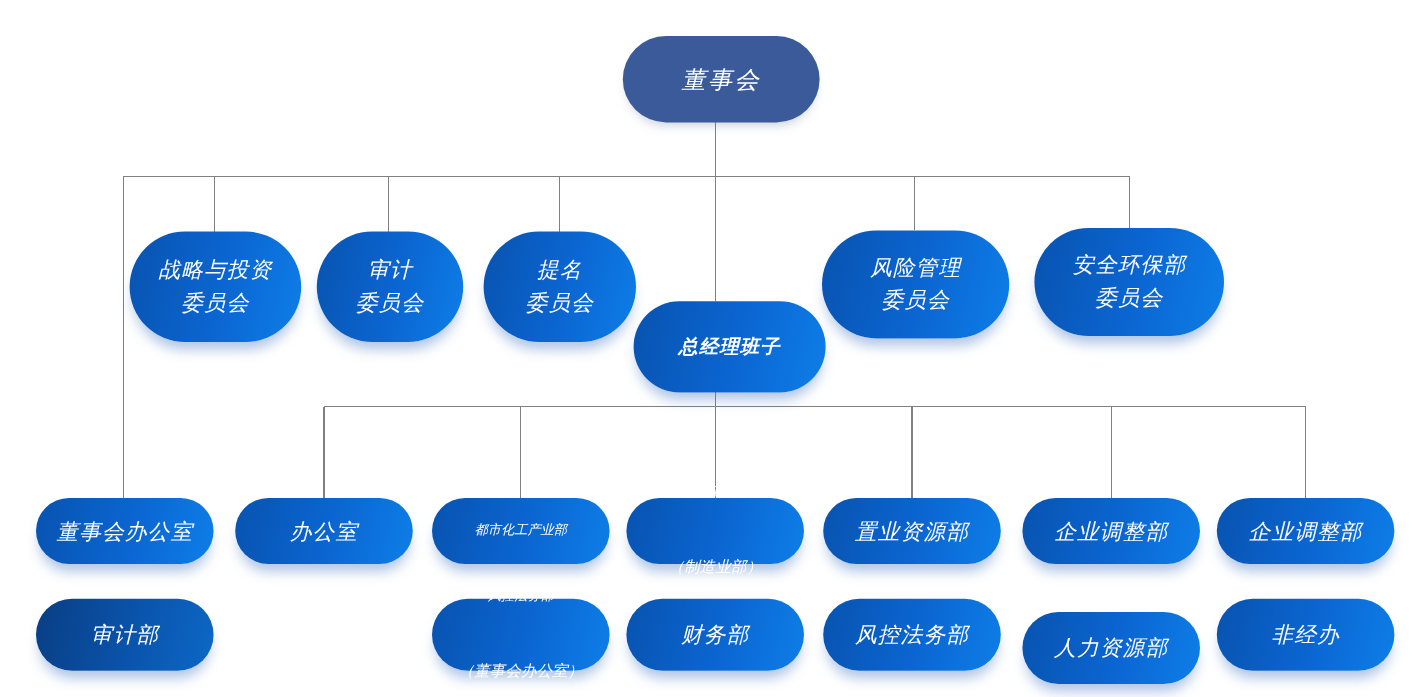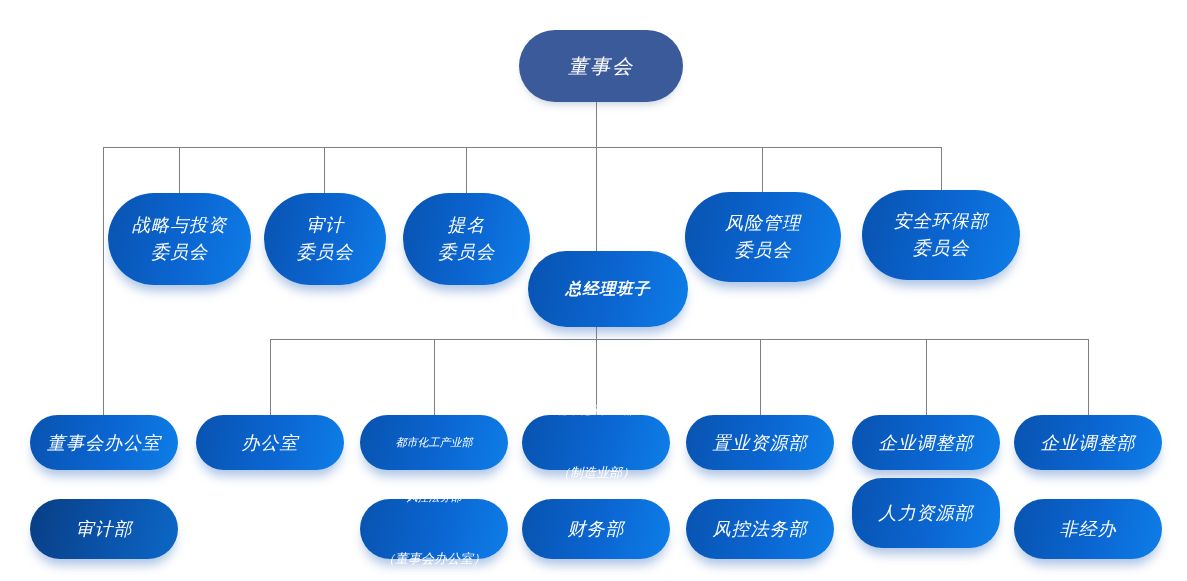--- a/index.html
+++ b/index.html
@@ -125,20 +125,20 @@
   <div class="node bright pill2" style="left:360px;top:499px;width:148px;height:60px">
     <span class="lbl-main">风控法务部</span>
     <span class="lbl-sub">（董事会办公室）</span>
   </div>
   <div class="node bright pill2" style="left:522px;top:499px;width:148px;height:60px">
     <span>财务部</span>
   </div>
   <div class="node bright pill2" style="left:686px;top:499px;width:148px;height:60px">
     <span>风控法务部</span>
   </div>
-  <div class="node bright pill2" style="left:852px;top:478px;width:148px;height:70px">
+  <div class="node bright pill2" style="left:852px;top:510px;width:148px;height:60px">
     <span>人力资源部</span>
   </div>
   <div class="node bright pill2" style="left:1014px;top:499px;width:148px;height:60px">
     <span>非经办</span>
   </div>
 
 </div>
 
 </body></html>

